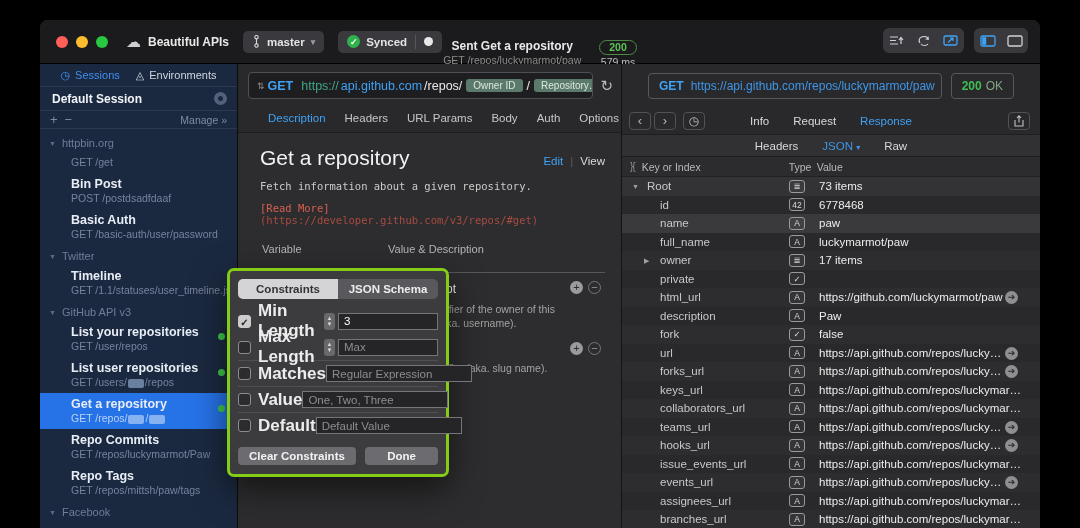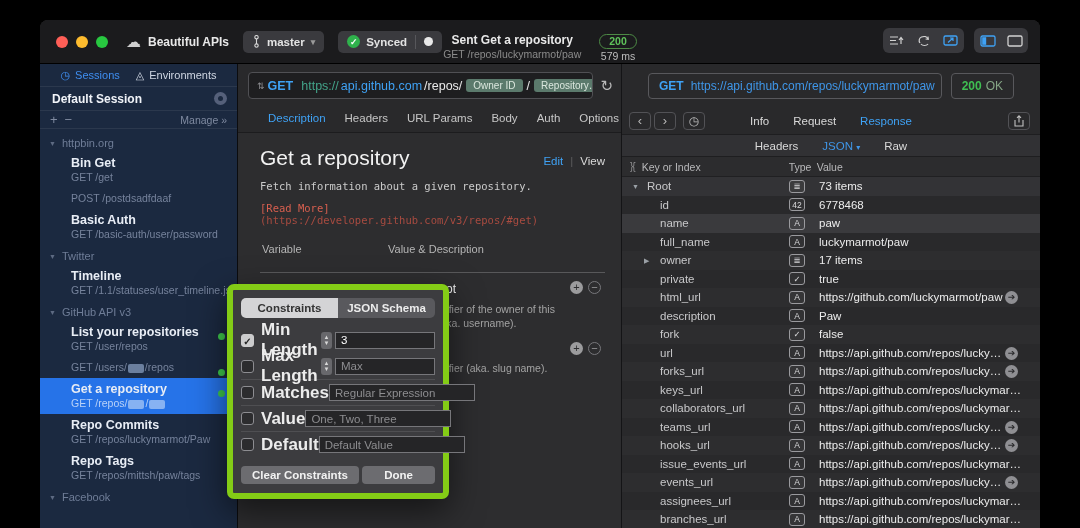--- a/index.html
+++ b/index.html
@@ -17,21 +17,21 @@
   .app-label { display:flex; align-items:center; gap:7px; margin-left:18px; color:#e8e8e8;
                font-size:12px; font-weight:700; }
   .cloud { color:#cfcfcf; font-size:15px; font-weight:400; }
   .pill { display:flex; align-items:center; gap:6px; background:#3a3a3e; border-radius:5px;
           height:22px; padding:0 9px; margin-left:14px; color:#e3e3e3; font-size:11.5px; font-weight:700;}
   .pill .chev { color:#9a9a9a; font-size:9px; }
   .sync-ok { width:13px; height:13px; border-radius:50%; background:#2fb24c; color:#fff;
              font-size:9px; display:flex; align-items:center; justify-content:center; }
   .pill .sep { width:1px; height:14px; background:#57575b; margin:0 2px; }
   .toggle-dot { width:9px; height:9px; border-radius:50%; background:#e8e8e8; }
-  .tb-center { position:absolute; left:0; right:0; top:4px; height:44px; display:flex;
+  .tb-center { position:absolute; left:0; right:0; top:10px; height:44px; display:flex;
                align-items:center; justify-content:center; gap:18px; pointer-events:none; }
   .sent-stack { text-align:center; }
   .sent-title { color:#e9e9e9; font-size:12px; font-weight:700; }
   .sent-sub { color:#8b8b8b; font-size:10.5px; margin-top:1px; }
   .status-stack { text-align:center; }
   .code-badge { display:inline-block; border:1px solid #4d8a45; border-radius:8px; color:#5fc35a;
                 font-size:10.5px; font-weight:700; padding:0px 9px; line-height:13px; }
   .duration { color:#bdbdbd; font-size:10.5px; margin-top:1px; }
   .tb-right { position:absolute; right:12px; top:8px; display:flex; gap:10px; }
   .seg-group { display:flex; background:#39393d; border-radius:6px; overflow:hidden; }
@@ -110,22 +110,22 @@
   .vr-right { flex:1; padding-right:44px; }
   .vr-value { color:#ededed; font-size:12px; }
   .vr-desc { color:#a3a3a3; font-size:10.5px; line-height:14px; margin-top:6px; }
   .vr-actions { position:absolute; right:4px; top:8px; display:flex; gap:5px; }
   .circ { width:13px; height:13px; border-radius:50%; font-size:11px; line-height:12px;
           text-align:center; }
   .circ.plus { background:#9b9b9d; color:#2c2c2e; }
   .circ.minus { background:none; border:1px solid #77777b; color:#9a9a9c; line-height:10px; }
 
   
-  #popover { position:absolute; left:-11px; top:220px; width:222px; background:#3c3c3f;
-             border:6px solid #84cc16; border-radius:7px; box-shadow:0 12px 34px rgba(0,0,0,.55);
+  #popover { position:absolute; left:-11px; top:204px; width:222px; background:#3c3c3f;
+             border:3px solid #84cc16; border-radius:7px; box-shadow:0 12px 34px rgba(0,0,0,.55);
              padding:8px 8px 9px 8px; z-index:30; }
   .seg-ctl { display:flex; border-radius:5px; overflow:hidden; height:20px; margin:0 0 9px 0; }
   .seg { flex:1; display:flex; align-items:center; justify-content:center; font-size:11.5px; }
   .seg.on { background:#d4d4d6; color:#333; font-weight:700; }
   .seg.off { background:#59595d; color:#ececec; font-weight:700; }
   .cons-row { display:flex; align-items:center; height:26px; }
   .cons-row.sep { border-top:1px solid rgba(255,255,255,.10); }
   .cbox { width:13px; height:13px; border-radius:3px; margin-right:7px; flex:none;
           background:#2c2c2e; border:1px solid #8d8d91; }
   .cbox.checked { background:#cccccd; border-color:#cccccd; color:#222; font-size:10px;
@@ -295,24 +295,24 @@
         <span class="pm">+</span>
         <span class="pm">−</span>
         <span class="manage-lbl">Manage »</span>
       </div>
       <div id="sb-list">
           <div class="sb-group">
             <span class="tri">▼</span>
             <span>httpbin.org</span>
           </div>
           <div class="sb-req">
-            <div class="rname">Bin Get</div>
             <div class="rsub">GET /get</div>
           </div>
           <div class="sb-req">
+            <div class="rname">Bin Post</div>
             <div class="rsub">POST /postdsadfdaaf</div>
           </div>
           <div class="sb-req">
             <div class="rname">Basic Auth</div>
             <div class="rsub">GET /basic-auth/user/password</div>
           </div>
           <div class="sb-group">
             <span class="tri">▼</span>
             <span>Twitter</span>
           </div>
@@ -323,20 +323,21 @@
           <div class="sb-group">
             <span class="tri">▼</span>
             <span>GitHub API v3</span>
           </div>
           <div class="sb-req">
             <div class="rname">List your repositories</div>
             <div class="rsub">GET /user/repos</div>
             <span class="sync-dot"></span>
           </div>
           <div class="sb-req">
+            <div class="rname">List user repositories</div>
             <div class="rsub">GET /users/<span class="sub-chip"></span>/repos</div>
             <span class="sync-dot"></span>
           </div>
           <div class="sb-req selected">
             <div class="rname">Get a repository</div>
             <div class="rsub">GET /repos/<span class="sub-chip"></span>/<span class="sub-chip"></span></div>
             <span class="sync-dot"></span>
           </div>
           <div class="sb-req">
             <div class="rname">Repo Commits</div>
@@ -546,21 +547,20 @@
           </div>
           <div class="j-row">
             <span class="j-caret caret-1">▶</span>
             <span class="j-key ind-1">owner</span>
             <span class="j-type">≣</span>
             <span class="j-value">17 items</span>
           </div>
           <div class="j-row">
             <span class="j-key ind-1">private</span>
             <span class="j-type">✓</span>
-            <span class="j-value">true</span>
           </div>
           <div class="j-row">
             <span class="j-key ind-1">html_url</span>
             <span class="j-type">A</span>
             <span class="j-value">https://github.com/luckymarmot/paw</span>
             <span class="j-arrow">➔</span>
           </div>
           <div class="j-row">
             <span class="j-key ind-1">description</span>
             <span class="j-type">A</span>

